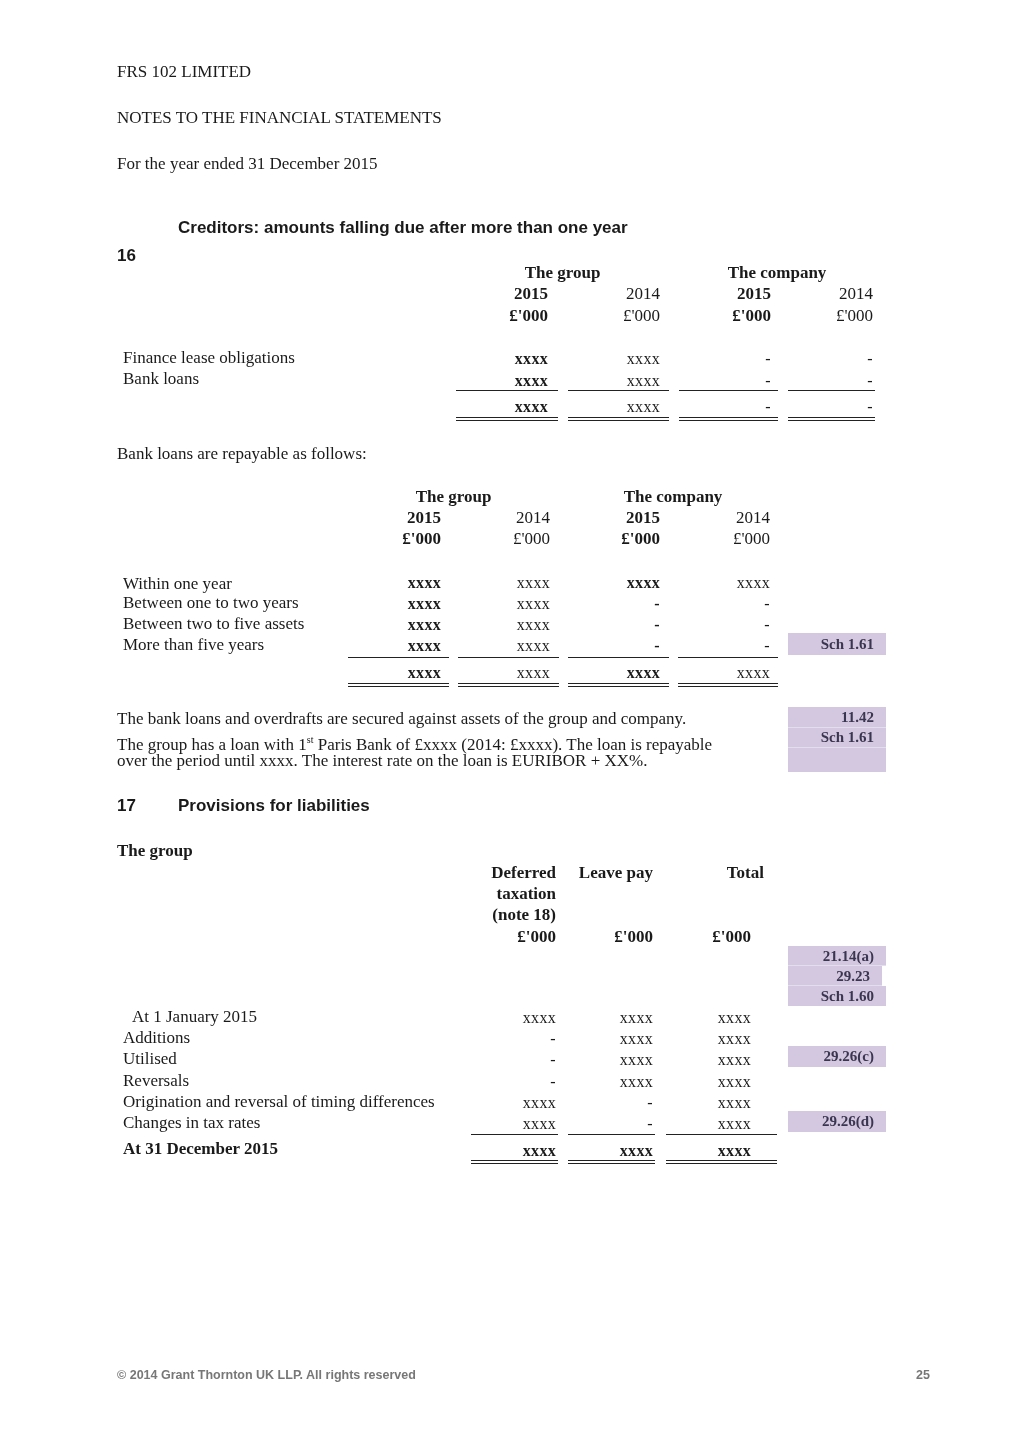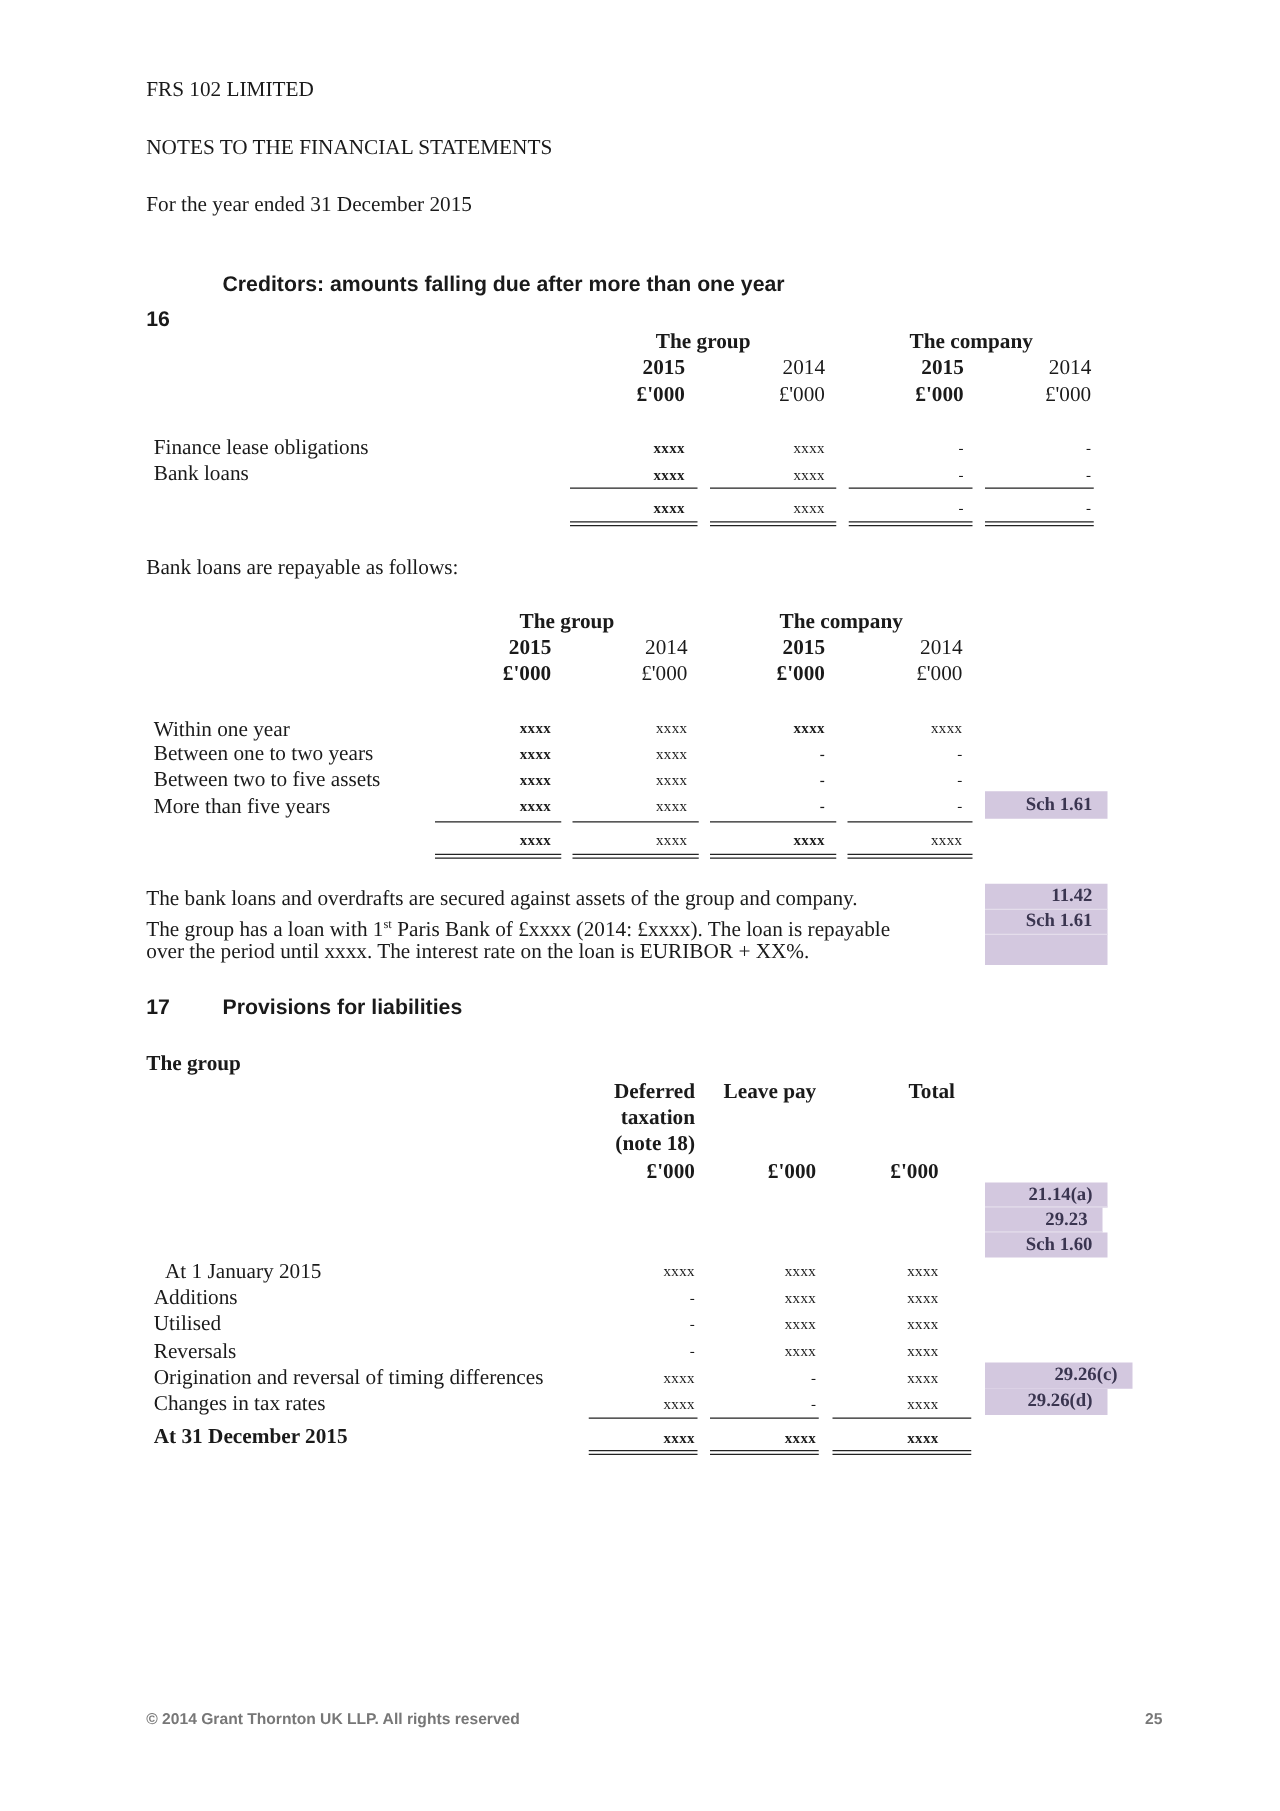--- a/index.html
+++ b/index.html
@@ -4,21 +4,21 @@
 <style>
   html, body { margin: 0; padding: 0; background: #ffffff; }
   body { width: 1024px; height: 1449px; position: relative; overflow: hidden;
          font-family: "Liberation Serif", "DejaVu Serif", serif; color: #1a1a1a; }
   .abs { position: absolute; white-space: nowrap; }
   .t { font-size: 17px; line-height: 21px; }
   .b { font-weight: bold; }
   .h { font-family: "Liberation Sans", "DejaVu Sans", sans-serif; font-weight: bold; font-size: 17px; }
   .r { text-align: right; }
   .c { text-align: center; }
-  .val { font-size: 12px; letter-spacing: 0.3px; }
+  .val { font-size: 16px; letter-spacing: 0.3px; }
   .rule { position: absolute; height: 0; border-top: 1.5px solid #222; }
   .drule { position: absolute; height: 2px; border-top: 1.5px solid #222; border-bottom: 1.5px solid #222; }
   .tag { position: absolute; background: #d3c8df; color: #3a3550; font-weight: bold;
          font-size: 15px; text-align: right; box-sizing: border-box; padding-right: 12px; }
   .tagline { border-bottom: 1px solid #e4ddeb; }
   .footer { font-family: "Liberation Sans", "DejaVu Sans", sans-serif; font-weight: bold;
             font-size: 12.5px; color: #777; }
 </style>
 </head>
 <body>
@@ -194,21 +194,21 @@
     <div class="abs t" style="left:123px;top:1070px;">Reversals</div>
     <div class="abs t r val" style="left:456px;top:1071px;width:100px;">-</div>
     <div class="abs t r val" style="left:553px;top:1071px;width:100px;">xxxx</div>
     <div class="abs t r val" style="left:651px;top:1071px;width:100px;">xxxx</div>
   </div>
   <div>
     <div class="abs t" style="left:123px;top:1091px;">Origination and reversal of timing differences</div>
     <div class="abs t r val" style="left:456px;top:1092px;width:100px;">xxxx</div>
     <div class="abs t r val" style="left:553px;top:1092px;width:100px;">-</div>
     <div class="abs t r val" style="left:651px;top:1092px;width:100px;">xxxx</div>
-    <div class="tag" style="left:788px;top:1090px;width:118px;height:21px;line-height:21px;">29.26(c)</div>
+    <div class="tag" style="left:788px;top:1046px;width:98px;height:21px;line-height:21px;">29.26(c)</div>
   </div>
   <div>
     <div class="abs t" style="left:123px;top:1112px;">Changes in tax rates</div>
     <div class="abs t r val" style="left:456px;top:1113px;width:100px;">xxxx</div>
     <div class="abs t r val" style="left:553px;top:1113px;width:100px;">-</div>
     <div class="abs t r val" style="left:651px;top:1113px;width:100px;">xxxx</div>
     <div class="tag" style="left:788px;top:1111px;width:98px;height:21px;line-height:21px;">29.26(d)</div>
   </div>
 
   <div class="rule" style="left:471px;top:1134px;width:87px;"></div>

